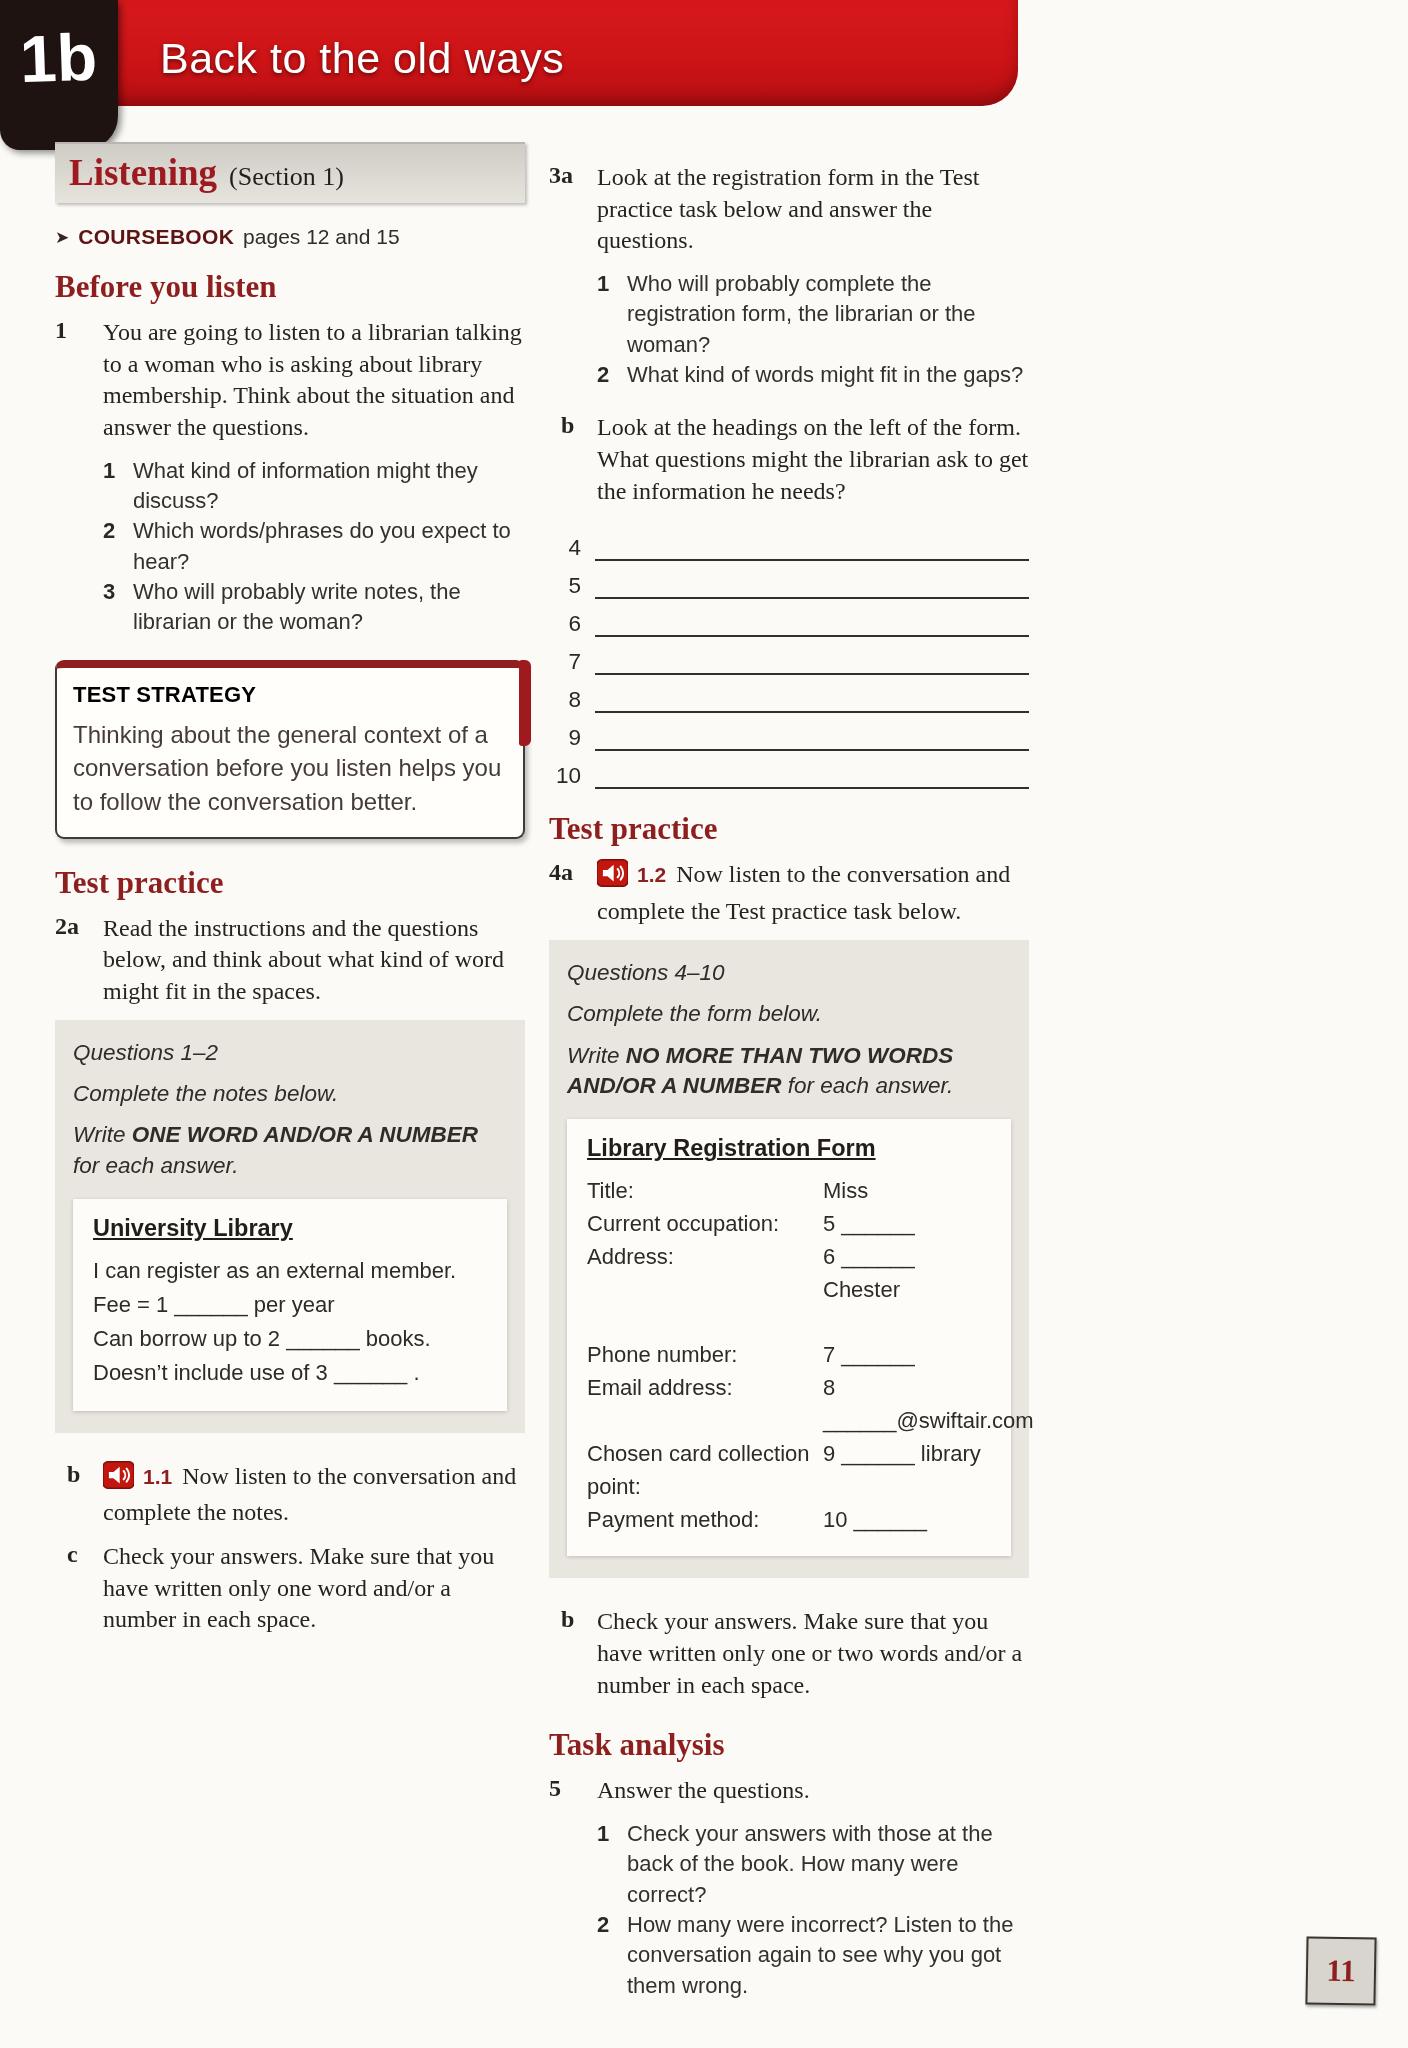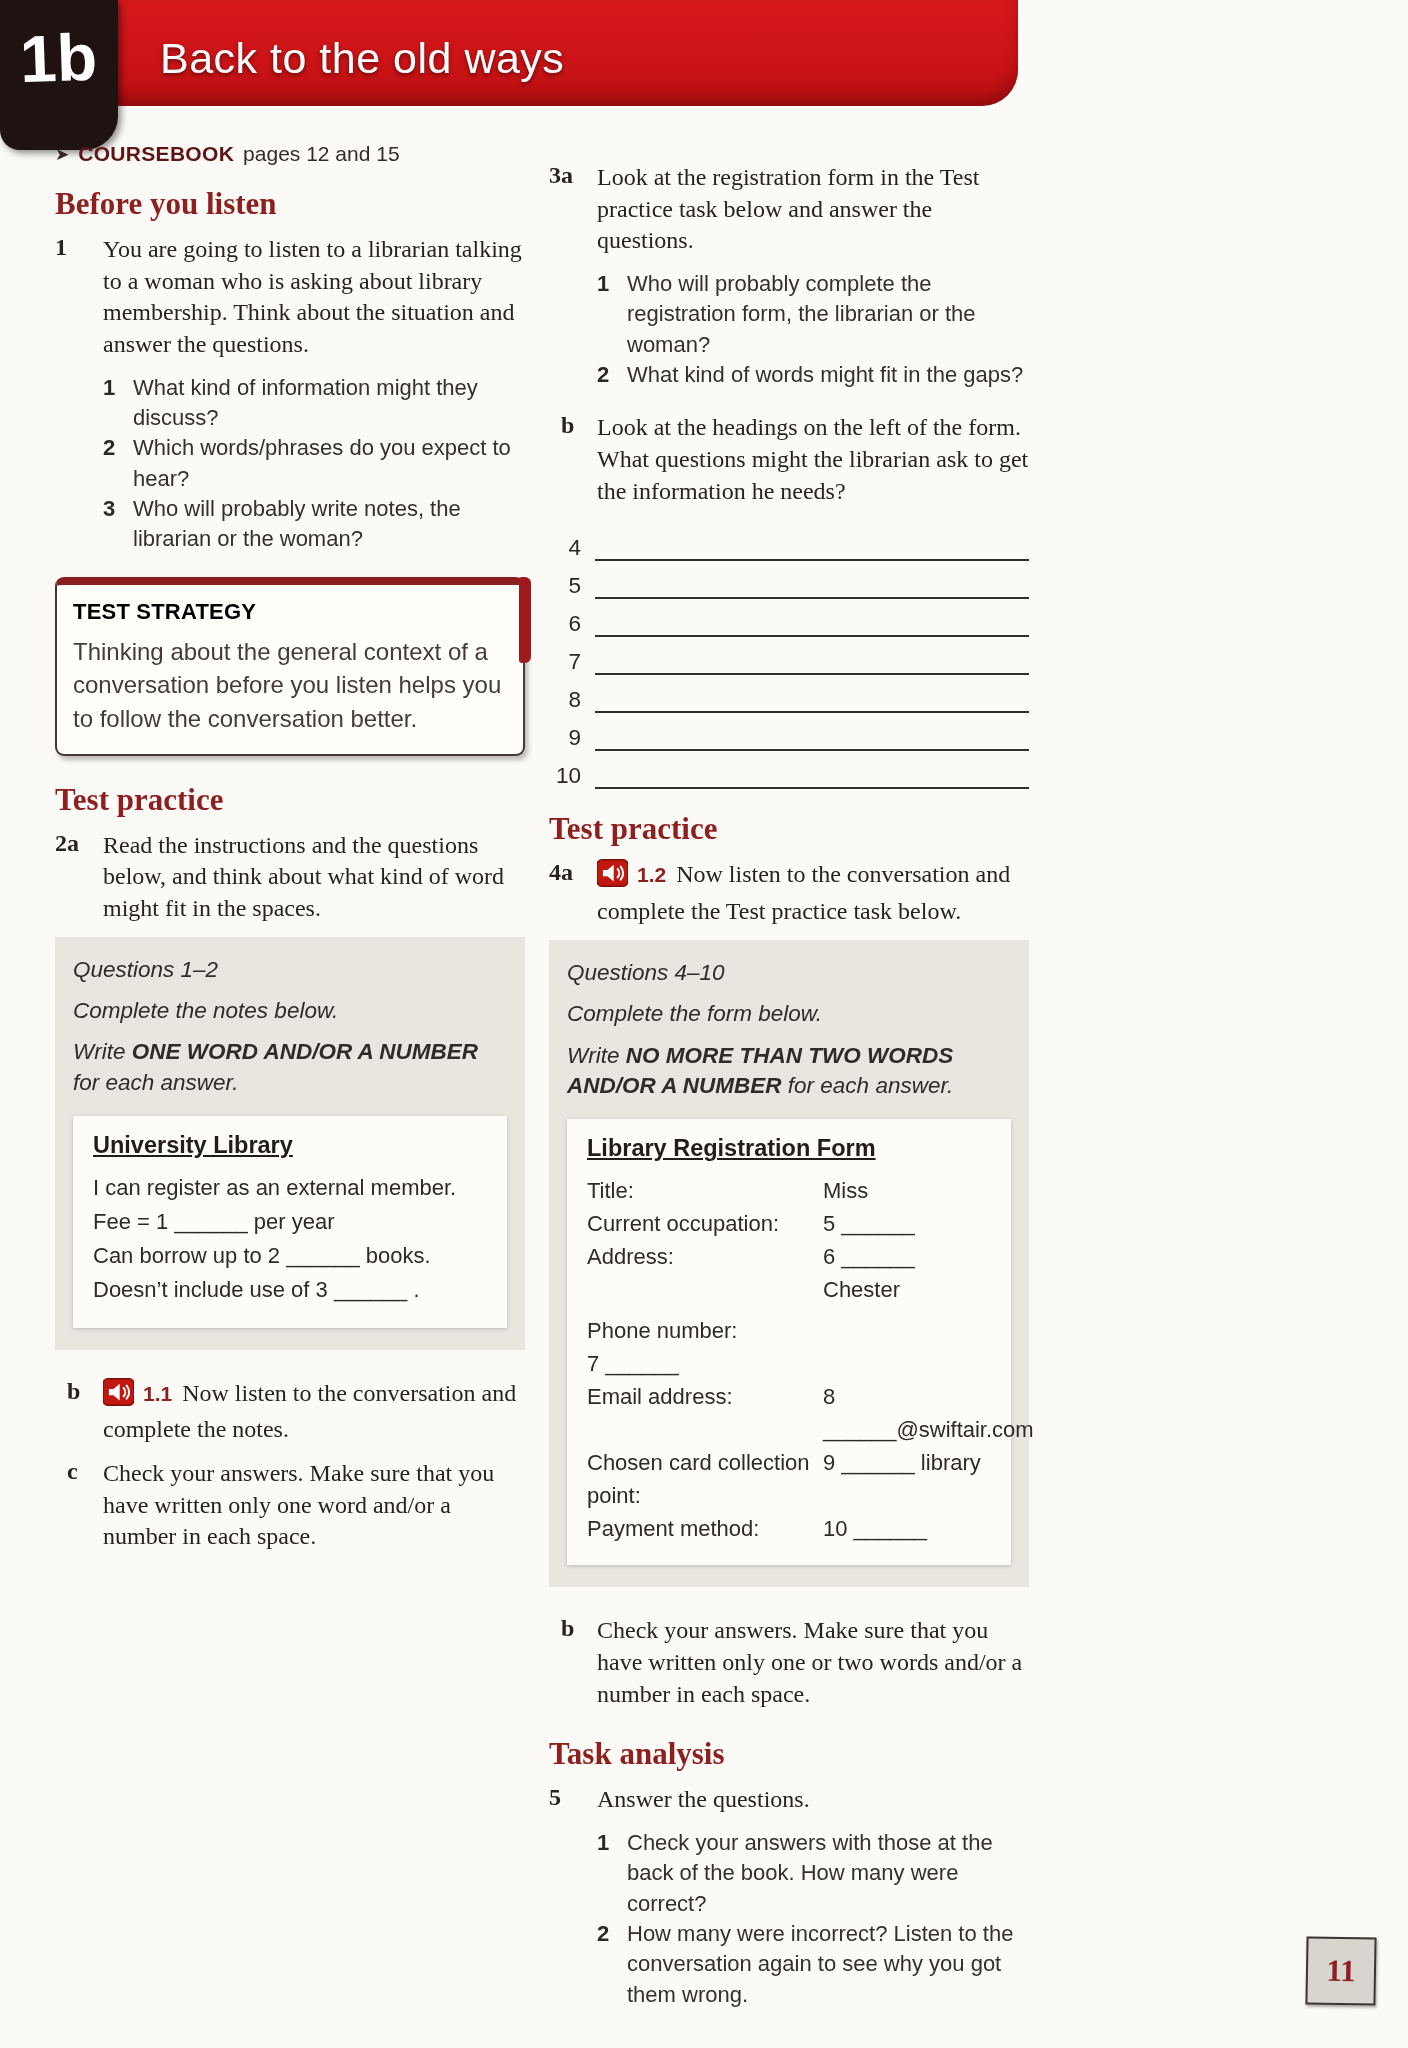--- a/index.html
+++ b/index.html
@@ -83,21 +83,21 @@
   .blank-rows{margin:16px 0 10px 0;}
   .blank-row{display:flex;align-items:flex-end;height:38px;}
   .blank-num{width:46px;text-align:right;font-size:22.5px;color:#2b2724;
           padding-right:14px;box-sizing:border-box;font-family:"Liberation Sans",sans-serif;}
   .blank-line{flex:1;border-bottom:2px solid #33302b;height:100%;}
 
   
   .frow{display:flex;line-height:1.5;}
   .flabel{width:236px;flex:none;}
   .fvalue{flex:1;}
-  .frow.spaced{margin-top:8px;flex-direction:column;}
+  .frow.spaced{margin-top:32px;}
 
   
   .page-num{position:absolute;left:1306px;top:1937px;width:66px;height:64px;
           background:#d8d5cf;border:2px solid #3c3430;display:flex;align-items:center;
           justify-content:center;font-weight:bold;font-size:31px;color:#8e1f1f;
           box-shadow:1px 2px 3px rgba(0,0,0,.35);transform:rotate(1deg);}
 </style>
 </head>
 <body>
 
@@ -105,20 +105,24 @@
 
   <div class="banner">
     <div class="banner-title">Back to the old ways</div>
   </div>
   <div class="unit-tab">
     <span class="unit-text">1b</span>
   </div>
 
   <div class="col-left">
 
+    <div class="listening-bar">
+      <span class="listening-title">Listening</span>
+      <span class="listening-sub">(Section 1)</span>
+    </div>
 
     <div class="coursebook">
       <span class="arrow">➤</span>
       <span class="cb-label">COURSEBOOK</span>
       <span class="cb-pages">pages 12 and 15</span>
     </div>
 
     <h2 class="red-heading">Before you listen</h2>
 
     <div class="ex">

